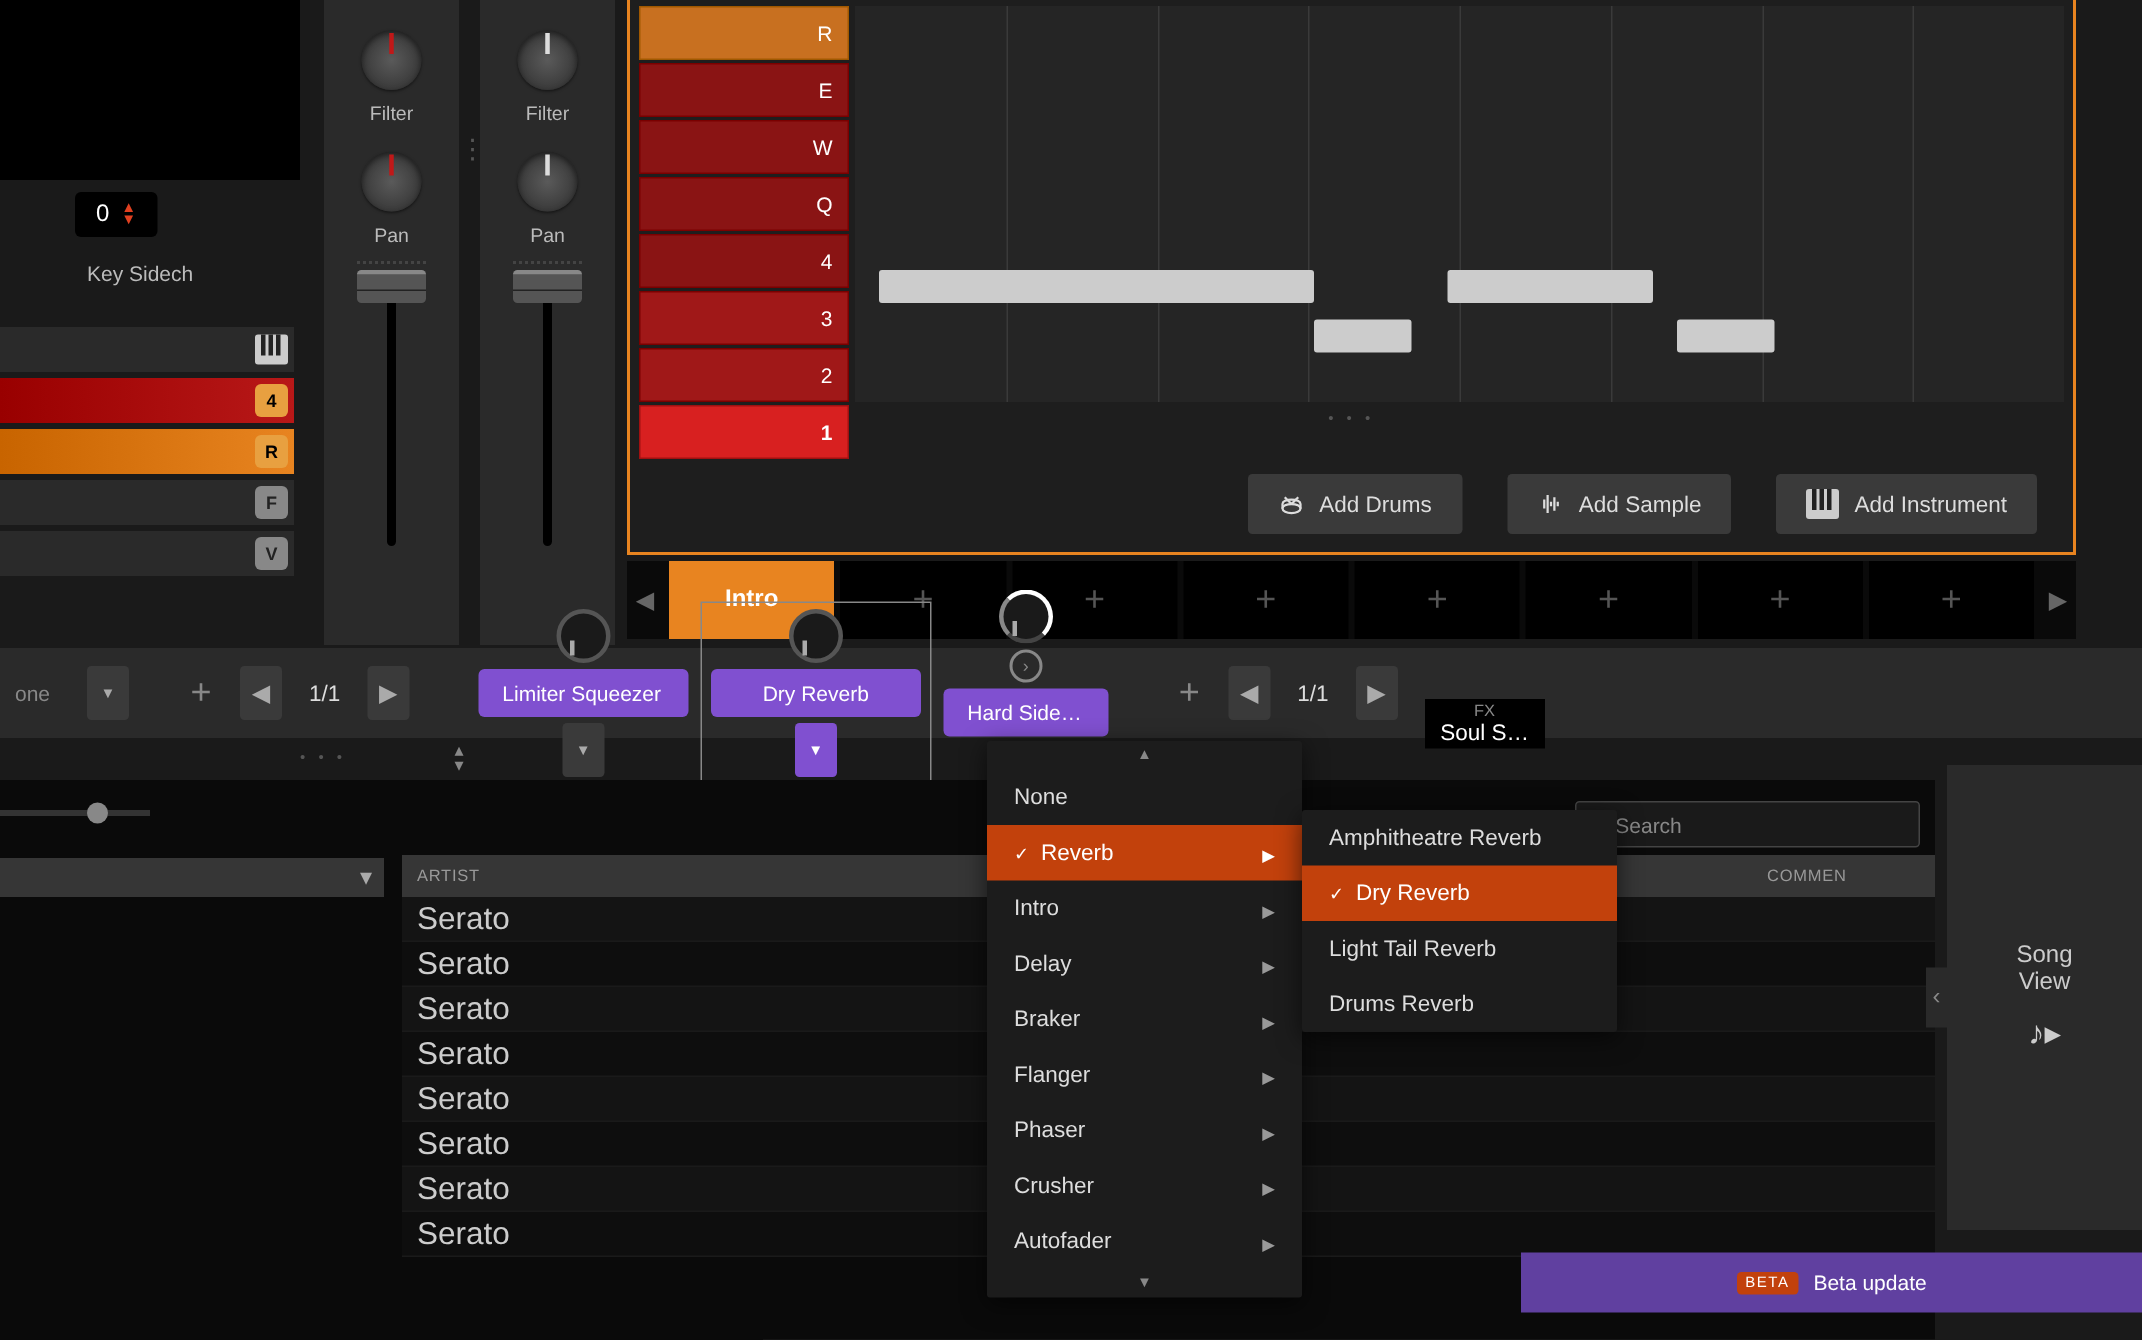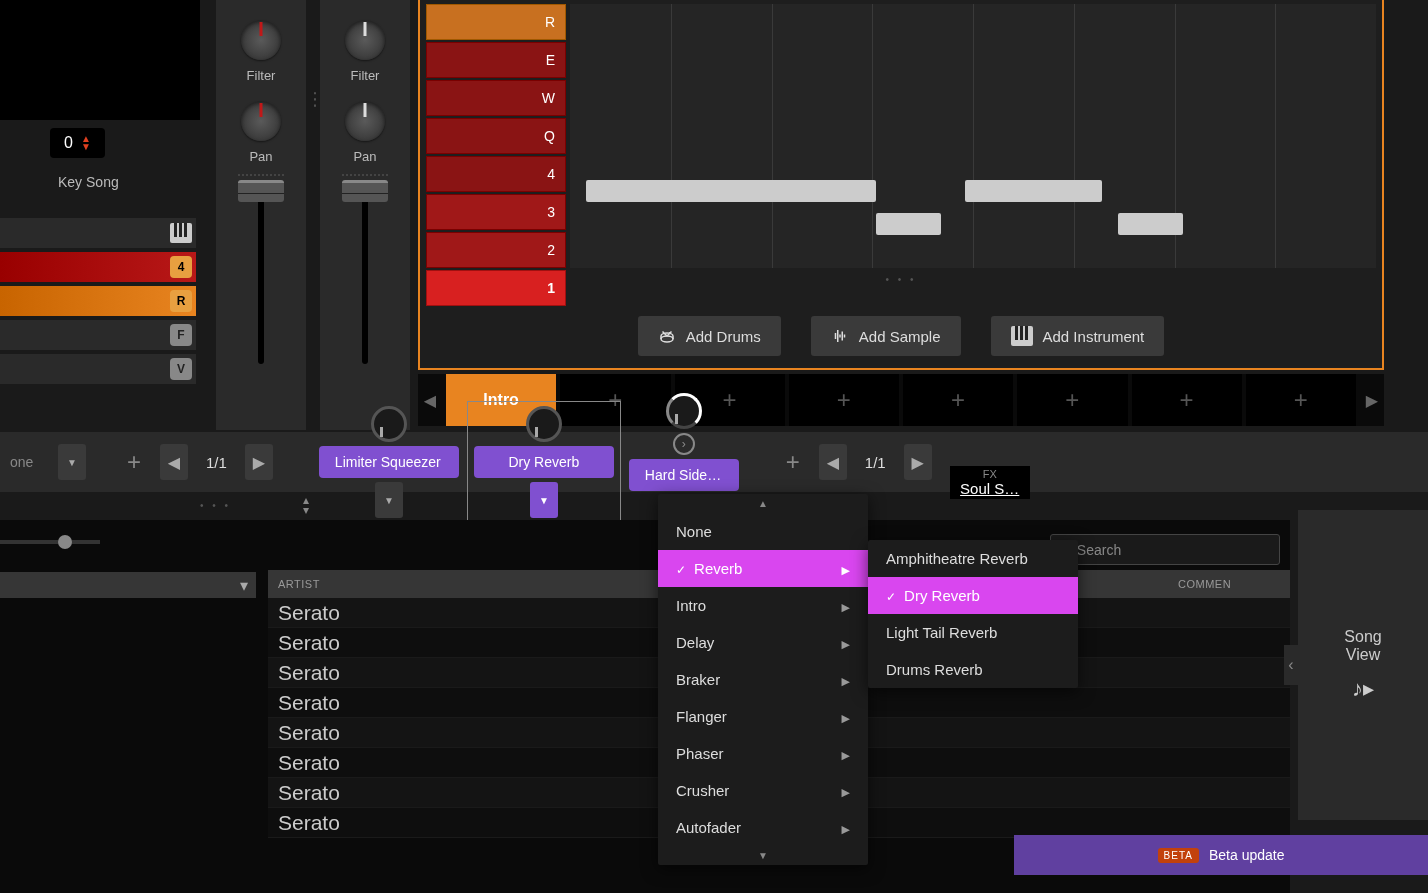--- a/index.html
+++ b/index.html
@@ -62,28 +62,28 @@
 .fx-knob::after { content: ''; position: absolute; width: 3px; height: 10px; background: #aaa; bottom: 2px; left: 6px; transform-origin: bottom; }
 .fx-knob.arc { background: #1a1a1a; border: 3px solid #fff; border-bottom-color: #444; border-left-color: #888; }
 .fx-chip { background: #8050d0; color: #fff; padding: 8px 16px; border-radius: 4px; font-size: 14px; cursor: pointer; white-space: nowrap; overflow: hidden; text-overflow: ellipsis; }
 .fx-dropdown { width: 28px; height: 36px; background: #3a3a3a; display: flex; align-items: center; justify-content: center; color: #aaa; cursor: pointer; border-radius: 3px; font-size: 10px; }
 .fx-dropdown.purple { background: #8050d0; color: #fff; }
 .nav-btn { width: 28px; height: 36px; background: #3a3a3a; display: flex; align-items: center; justify-content: center; color: #aaa; cursor: pointer; border-radius: 3px; }
 .nav-count { padding: 0 10px; font-size: 15px; color: #ddd; }
 .plus-btn { width: 36px; height: 36px; background: #2a2a2a; display: flex; align-items: center; justify-content: center; color: #888; cursor: pointer; font-size: 24px; }
 .fx-panel { background: #000; padding: 2px 10px; text-align: center; margin-top: 40px; }
 .fx-panel-top { font-size: 11px; color: #888; }
-.fx-panel-main { font-size: 15px; color: #fff; text-decoration: underline; }
+.fx-panel-main { font-size: 15px; color: #fff; }
 .fx-group { display:flex; align-items:center; gap:4px;flex-direction:column; }
 .fx-group.boxed { border: 1px solid #888; padding: 4px 6px; }
 
 
 .menu { background: #1c1c1c; border-radius: 2px; box-shadow: 0 4px 16px rgba(0,0,0,0.6); }
 .menu-item { padding: 10px 18px; font-size: 15px; color: #ddd; display: flex; align-items: flex-end; justify-content: space-between; cursor: pointer; }
-.menu-item.selected { background: #d946ef; color: #fff; }
+.menu-item.selected { background: #c2410c; color: #fff; }
 .menu-item .chk { margin-right: 8px; font-size: 12px; }
 .menu-item .arr { font-size: 11px; color: #999; }
 .menu-item.selected .arr { color: #fff; }
 .menu-caret { text-align: center; color: #888; font-size: 10px; padding: 4px; }
 
 
 .browser-header { background: #363636; height: 28px; display: flex; align-items: center; font-size: 11px; color: #999; padding: 0 10px; letter-spacing: 0.5px; }
 .browser-row { height: 30px; border-bottom: 1px solid #1a1a1a; background: #0e0e0e; display: flex; align-items: center; padding: 0 10px; font-size: 21px; color: #ccc; }
 .browser-row:nth-child(odd) { background: #141414; }
 
@@ -111,21 +111,21 @@
 
 <div class="abs" style="left:50px; top:128px;">
   <div class="keyshift-box">
     <span class="keyshift-val">0</span>
     <span class="arrows">
       <span class="arrow-up">▲</span>
         <span class="arrow-down">▼</span>
     </span>
   </div>
 </div>
-<div class="abs" style="left:58px; top:174px; font-size:14px; color:#bbb;">Key Song</div>
+<div class="abs" style="left:58px; top:174px; font-size:14px; color:#bbb;">Key Sidech</div>
 
 <div class="abs" style="left:216px; top:0; width:90px; height:430px; background:#2a2a2a; display:flex; flex-direction:column; align-items:center; padding-top:20px;">
   <div class="knob-col">
     <div class="knob"></div>
     <div class="knob-label">Filter</div>
   </div>
   <div class="knob-col" style="margin-top:18px;">
     <div class="knob"></div>
     <div class="knob-label">Pan</div>
   </div>
@@ -205,21 +205,21 @@
     <div class="grid-line" style="left:87.5%;"></div>
 
     <div class="note-block" style="top:176px; left:2%; width:36%;"></div>
     <div class="note-block" style="top:176px; left:49%; width:17%;"></div>
 
     <div class="note-block" style="top:209px; left:38%; width:8%;"></div>
     <div class="note-block" style="top:209px; left:68%; width:8%;"></div>
   </div>
   <div class="abs" style="left:50%; top:274px; transform:translateX(-50%); color:#555; font-size:10px; letter-spacing:3px;">• • •</div>
 
-  <div class="abs" style="left:0; right:0; bottom:12px; padding:0 12px; display:flex; justify-content:center; gap:30px;">
+  <div class="abs" style="left:0; right:0; bottom:12px; padding:0 24px; display:flex; justify-content:flex-end; gap:30px;">
     <button class="add-btn">
       <svg class="add-icon" viewBox="0 0 24 24" fill="none" stroke="#ddd" stroke-width="2">
           <ellipse cx="12" cy="16" rx="8" ry="4"></ellipse>
           <path d="M4 16v-4a8 4 0 0116 0v4M6 6l6 6M18 6l-6 6"></path>
         </svg>
       <span>Add Drums</span>
     </button>
     <button class="add-btn">
       <svg class="add-icon" viewBox="0 0 24 24" fill="none" stroke="#ddd" stroke-width="2">
           <path d="M3 12v0M6 8v8M9 4v16M12 10v4M15 6v12M18 10v4M21 12v0"></path>

